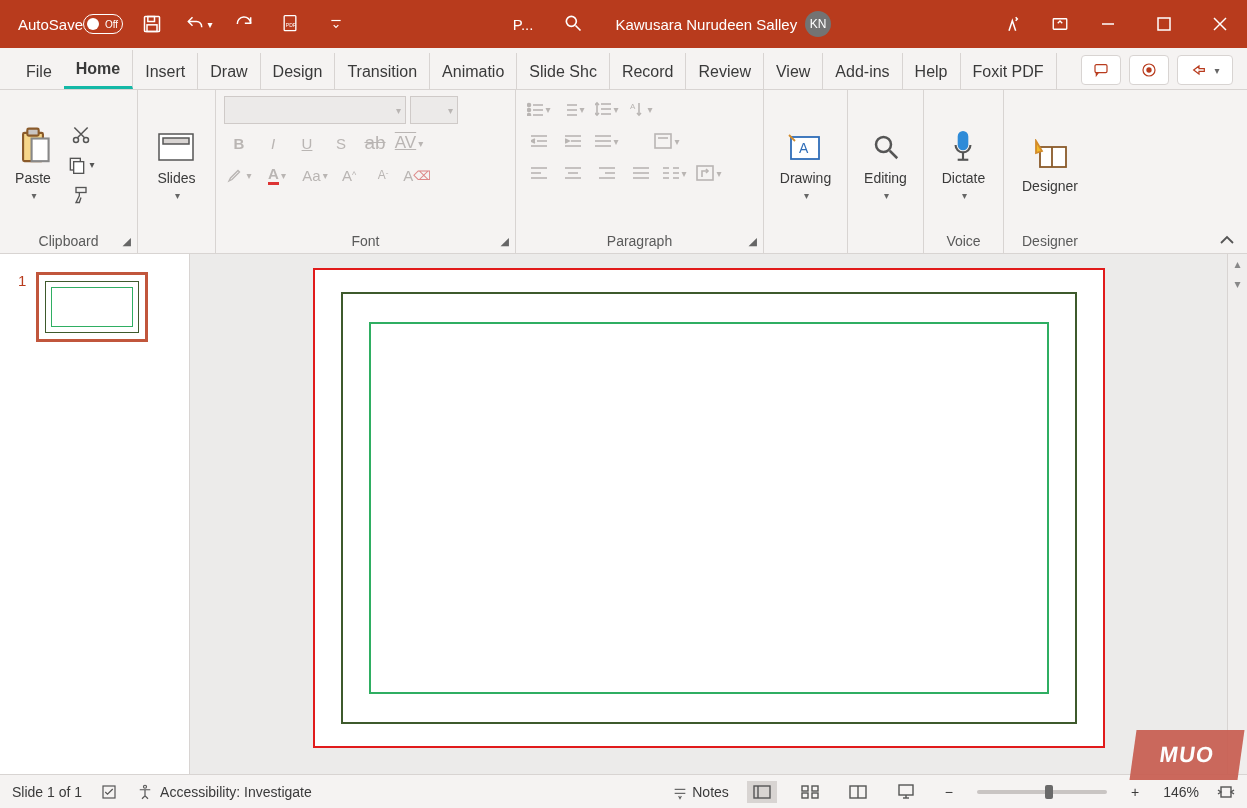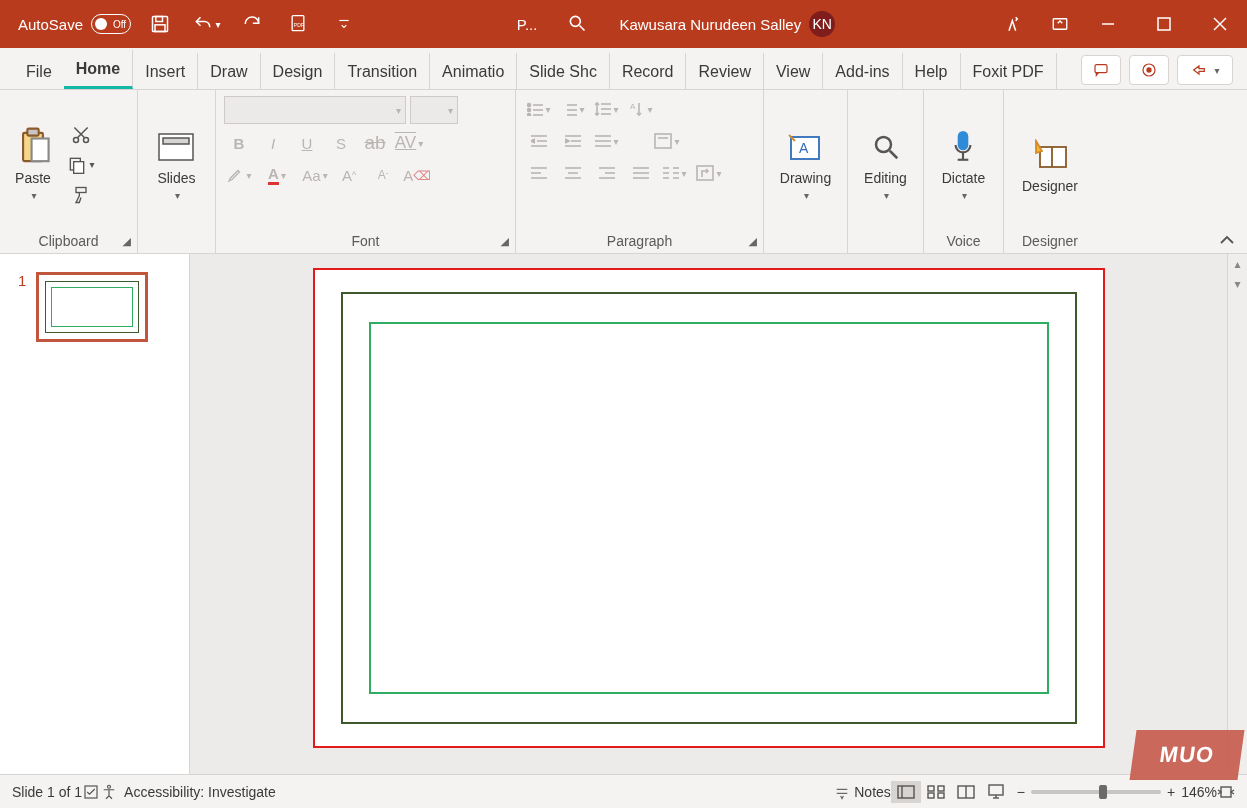--- a/index.html
+++ b/index.html
@@ -1,29 +1,29 @@
 <!DOCTYPE html>
 <html><head>
 <meta charset="utf-8">
 <style>
   * { box-sizing: border-box; margin: 0; padding: 0; font-family: "Segoe UI", Arial, sans-serif; }
   html, body { width: 1247px; height: 808px; overflow: hidden; background:#fff; }
   
   .titlebar { height:48px; background:#b83b1d; display:flex; align-items:center; color:#fff; font-size:14px; }
   .titlebar .left { display:flex; align-items:center; gap:6px; padding-left:18px; }
-  .autosave { display:flex; align-items:center; gap:8px; font-size:15px; }
+  .autosave { display:flex; align-items:center; font-size:15px; }
   .toggle { width:40px; height:20px; border:1.5px solid #fff; border-radius:12px; display:flex; align-items:center; justify-content:flex-end; padding:0 4px; font-size:10px; position:relative;}
   .toggle .knob{ width:12px;height:12px;border-radius:50%;background:#fff;position:absolute;left:3px;}
   .qat-btn { width:34px; height:34px; display:flex; align-items:center; justify-content:center; color:#fff; margin-left:6px;}
   .caret { font-size:10px; margin-left:2px;}
   .title-center{ flex:1; display:flex; align-items:center; justify-content:center; gap:30px;}
   .app-short{ font-size:15px;}
   .search{ width:22px;height:22px;}
   .username{ font-size:15px; display:flex; align-items:center; gap:8px;}
-  .avatar{ width:26px;height:26px;border-radius:50%;background:#7f1d1d;display:flex;align-items:center;justify-content:center;font-size:14px;}
+  .avatar{ width:26px;height:26px;border-radius:50%;background:#737373;display:flex;align-items:center;justify-content:center;font-size:12px;}
   .title-right{ display:flex; align-items:center; gap:6px; padding-right:2px;}
   .winbtn{ width:50px;height:48px;display:flex;align-items:center;justify-content:center;}
   
   .tabs{ height:42px; background:#f5f3f2; border-bottom:1px solid #d8d4d2; display:flex; align-items:flex-end; padding-left:14px;}
   .tab{ padding:10px 12px 8px 12px; font-size:16px; color:#3a3a3a; border-right:1px solid #d8d4d2;}
   .tab.file{ border:none;}
   .tab.active{ font-weight:600; border-bottom:3px solid #14b8a6; }
   .tab-actions{ margin-left:auto; display:flex; gap:8px; padding:6px 14px 4px 0;}
   .tab-actbtn{ width:40px;height:30px;border:1px solid #d8d4d2;background:#fff;border-radius:4px;display:flex;align-items:center;justify-content:center;font-size:14px;color:#b83b1d;}
   .share-btn{ width:56px; display:flex; gap:4px;}
@@ -52,21 +52,21 @@
   .thumb .border1{position:absolute;left:6px;right:6px;top:6px;bottom:6px;border:1px solid #3e5a2c;}
   .thumb .border2{position:absolute;left:12px;right:12px;top:12px;bottom:12px;border:1px solid #2fae62;}
   .canvas-area{ flex:1; background:#ecebea; display:flex; align-items:flex-start; justify-content:center; padding-top:14px; overflow:hidden;}
   .slide{ width:792px; height:480px; background:#fff; border:2px solid #e11b1b; position:relative;}
   .slide .b1{ position:absolute; left:26px;right:26px;top:22px;bottom:22px;border:2px solid #3e5a2c;}
   .slide .b2{ position:absolute; left:54px;right:54px;top:52px;bottom:52px;border:2px solid #2fae62;}
   
   .vscroll{ width:20px;background:#f0eeed;border-left:1px solid #d8d4d2;}
   .vscroll .arrow{height:20px;display:flex;align-items:center;justify-content:center;color:#888;font-size:12px;}
   
-  .statusbar{ height:34px; background:#f5f3f2; border-top:1px solid #d8d4d2; display:flex; align-items:center; font-size:14px; color:#3a3a3a; padding:0 12px; }
+  .statusbar{ height:34px; background:#f5f3f2; border-top:1px solid #d8d4d2; display:flex; align-items:center; font-size:14px; color:#3a3a3a; padding:0 12px; gap:18px;}
   .statusbar .spacer{ flex:1;}
   .viewbtn{ width:30px;height:22px;display:flex;align-items:center;justify-content:center;color:#555;}
   .viewbtn.active{ background:#d8d4d2;}
   .zoom-slider{ width:130px;height:4px;background:#c9c5c3;position:relative;border-radius:2px;}
   .zoom-slider .thumb{position:absolute;top:-5px;left:68px;width:8px;height:14px;background:#6a6a6a;border-radius:2px;border:none;}
   .muo{ position:absolute; right:6px; bottom:28px; width:108px;height:50px; background:#c85d50; transform:skewX(-8deg); display:flex;align-items:center;justify-content:center;color:#fff;font-weight:700;font-size:22px;letter-spacing:1px; opacity:.92;}
   svg{ display:block;}
 </style>
 </head>
 <body>

